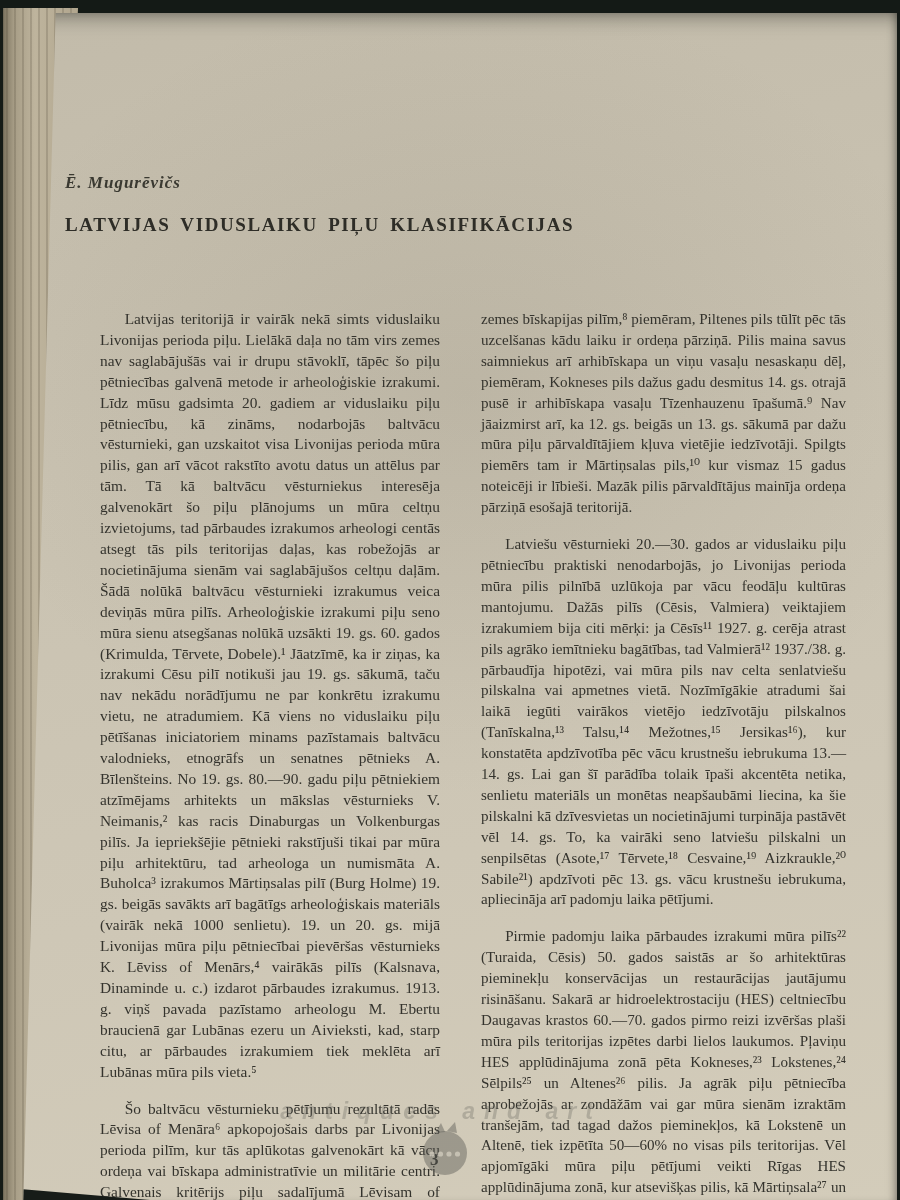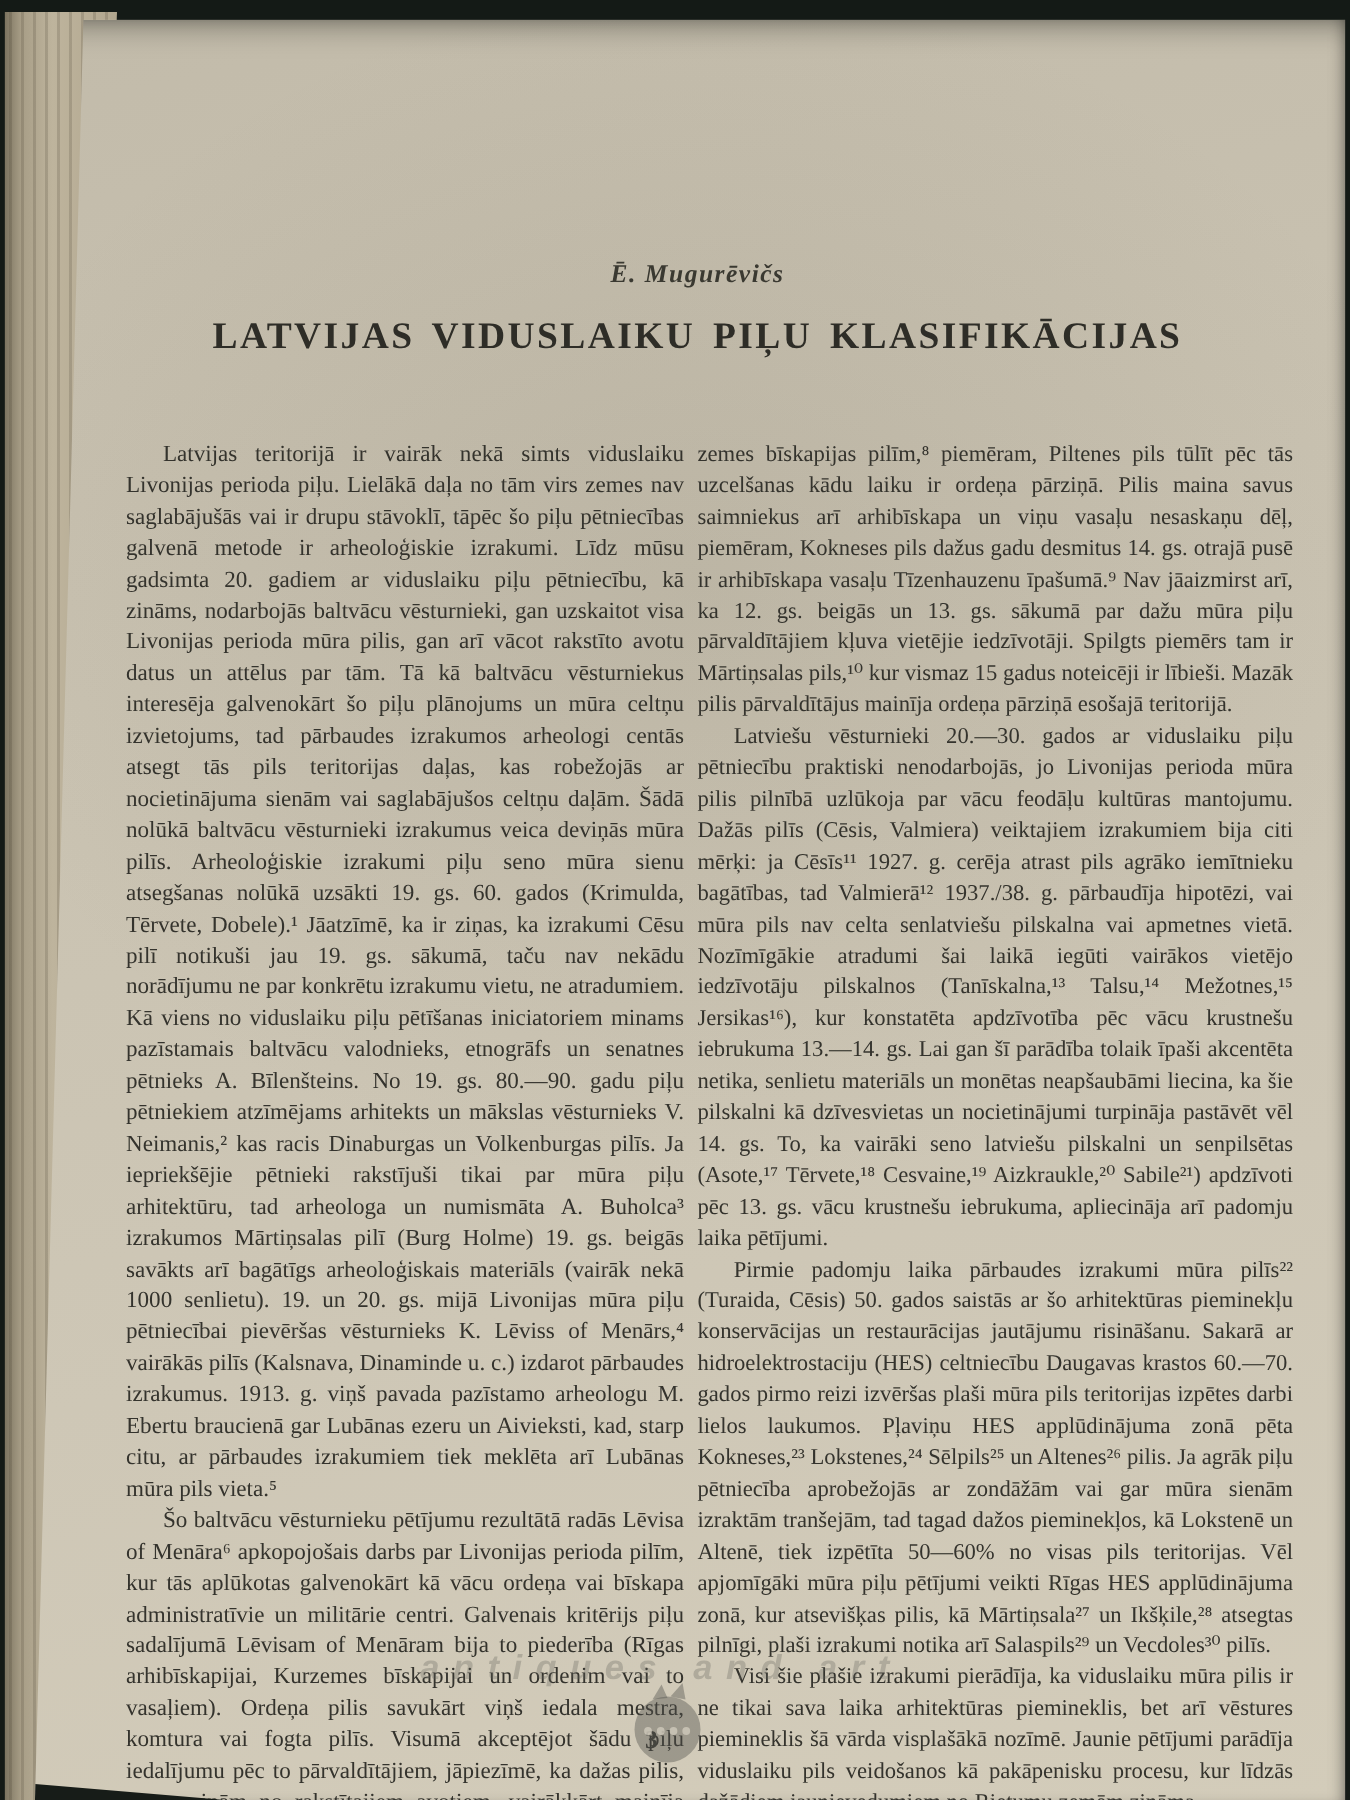--- a/index.html
+++ b/index.html
@@ -26,38 +26,38 @@
       radial-gradient(ellipse 90% 55% at 52% 32%,rgba(110,104,88,.14),rgba(110,104,88,0) 62%),
       linear-gradient(168deg,#c2bbaa 0%,#c9c2b1 34%,#cec7b6 68%,#d3ccba 100%);
     clip-path:polygon(6.2% 0,100% 0,100% 100%,2.6% 100%);
     box-shadow:inset 0 14px 22px -14px rgba(10,12,10,.55), inset -6px 0 10px -6px rgba(10,12,10,.5);
   }
   .corner-shadow{
     position:absolute;left:0;bottom:0;width:150px;height:18px;
     background:#171c18;
     clip-path:polygon(0 30%,100% 100%,0 100%);
   }
-  .header{position:absolute;left:65px;top:160px;width:800px;text-align:center;}
+  .header{position:absolute;left:65px;top:160px;width:800px;}
   .author{
     font-size:17px;font-weight:bold;font-style:italic;
     letter-spacing:1px;color:#3a3931;
   }
   .title{
-    margin-top:14px;font-size:25px;font-weight:bold;
+    margin-top:14px;font-size:19px;font-weight:bold;
     letter-spacing:1.6px;line-height:36px;color:#2e2d27;
     word-spacing:4px;
   }
   .columns{
     position:absolute;left:84px;top:280px;width:778px;
     display:flex;gap:9px;
   }
   .col{font-size:15.4px;line-height:20.9px;text-align:justify;color:#34332d;}
   .col-left{width:372px;}
   .col-right{width:397px;font-size:15.1px;}
-  .col p{margin:0;text-indent:1.6em;}
+  .col p{margin:16px;text-indent:1.6em;}
   .col p.no-indent{text-indent:0;}
   .page-number{
     position:absolute;left:430px;top:1137px;
     font-size:17px;font-weight:bold;color:#3c3b34;letter-spacing:.5px;
   }
   
   .watermark{
     position:absolute;left:0;top:1098px;width:900px;
     pointer-events:none;z-index:5;
     color:rgba(84,83,78,.42);

